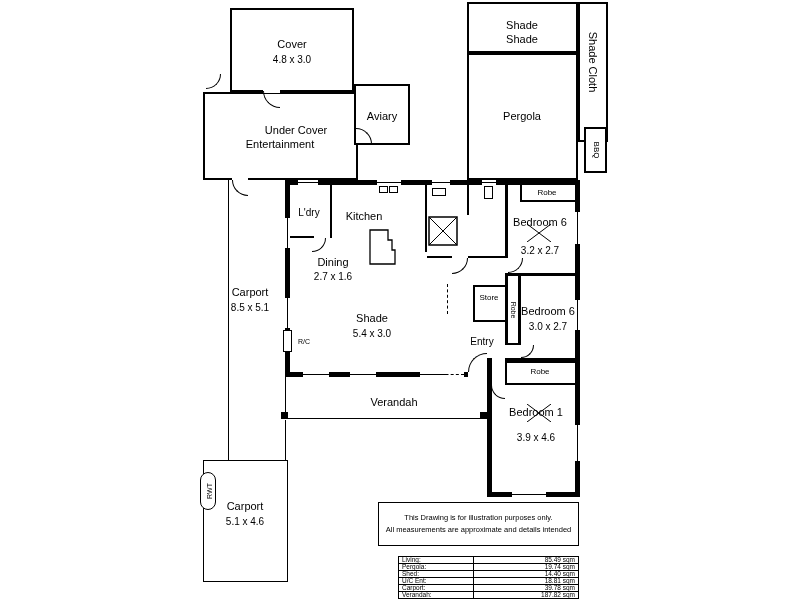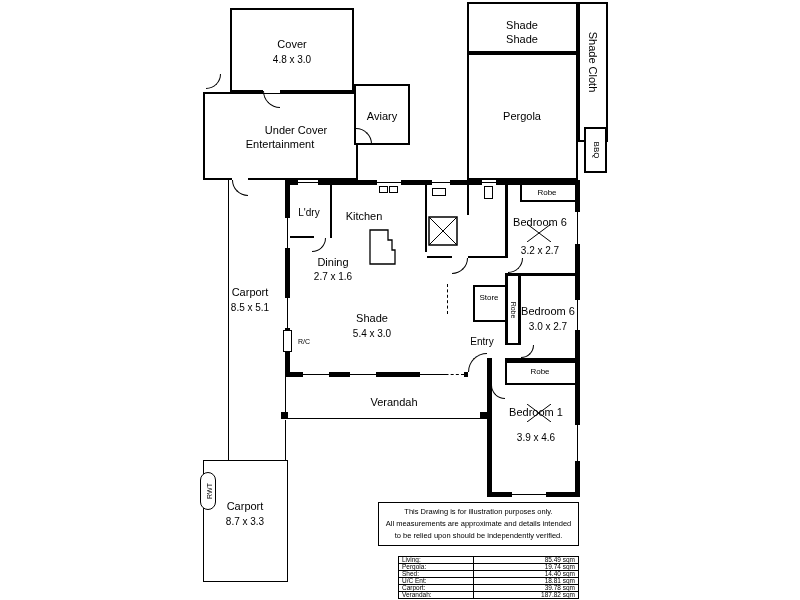--- a/index.html
+++ b/index.html
@@ -182,27 +182,26 @@
   <div class="lbl f10" style="left:482px;top:341px">Entry</div>
   <div class="lbl f7" style="left:304px;top:341px">R/C</div>
   <div class="lbl f8" style="left:540px;top:371px">Robe</div>
 
   <div class="lbl f11" style="left:394px;top:402px">Verandah</div>
 
   <div class="lbl f11" style="left:536px;top:412px">Bedroom 1</div>
   <div class="lbl f10" style="left:536px;top:437px">3.9 x 4.6</div>
 
   <div class="lbl f11" style="left:245px;top:506px">Carport</div>
-  <div class="lbl f10" style="left:245px;top:521px">8.7 x 3.3</div>
+  <div class="lbl f10" style="left:245px;top:521px">5.1 x 4.6</div>
   <div class="lbl vert f7 rot180" style="left:209px;top:491px">RWT</div>
 
   <div class="disclaimer">
     <span>This Drawing is for illustration purposes only.</span>
     <span>All measurements are approximate and details intended</span>
-    <span>to be relied upon should be independently verified.</span>
   </div>
 
   <table class="areas">
     <tbody>
         <tr>
       <td class="lab">Living:</td>
       <td class="val">85.49 sqm</td>
     </tr>
     <tr>
       <td class="lab">Pergola:</td>

